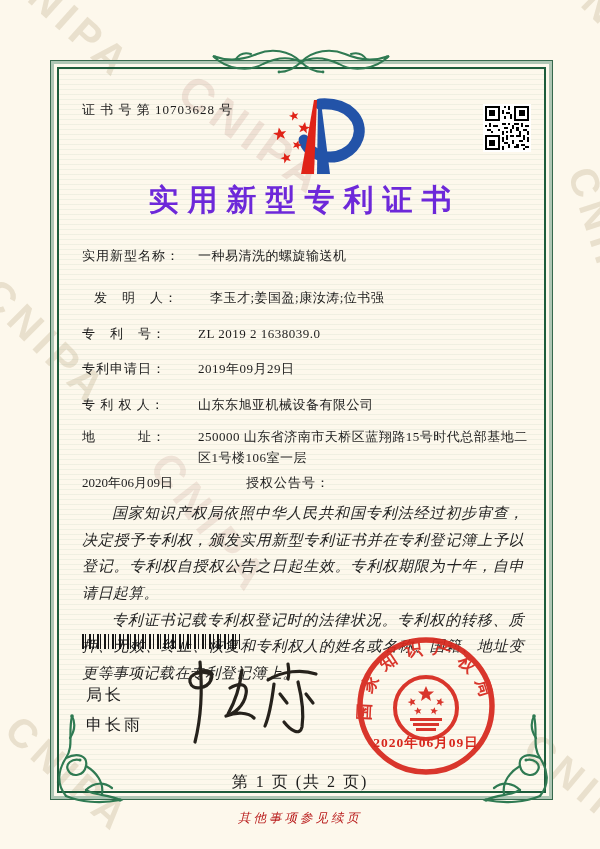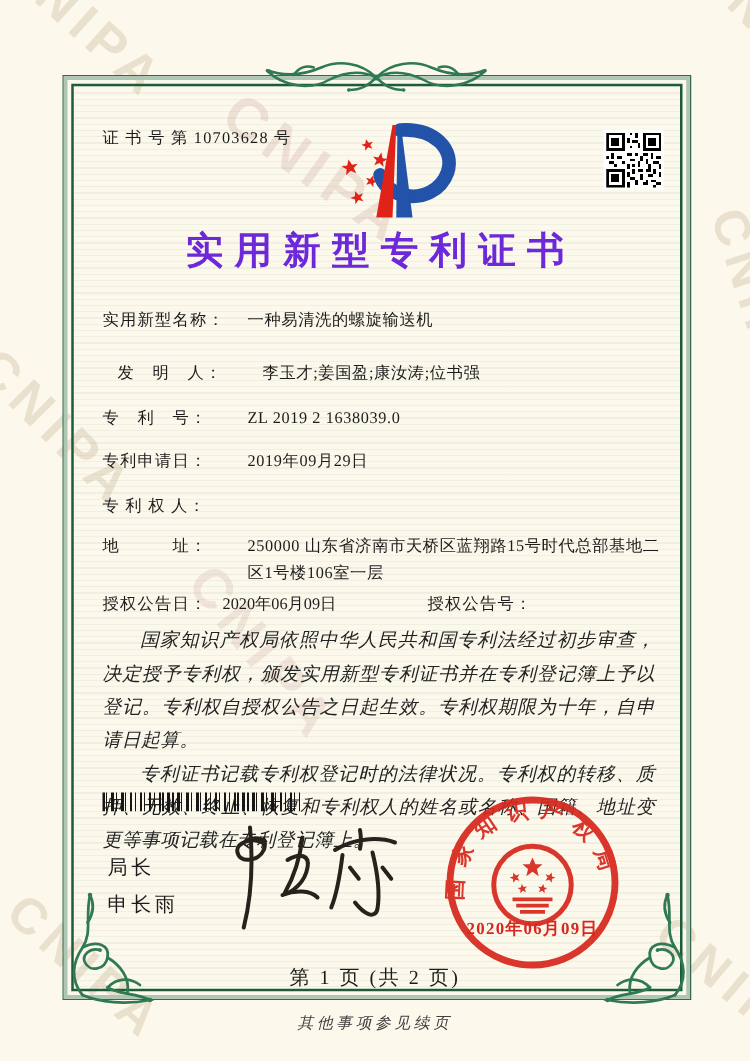--- a/index.html
+++ b/index.html
@@ -110,21 +110,21 @@
   }
 
   
   .page-no {
     position:absolute; left:0; top:772px; width:100%;
     text-align:center; font-size:16px; letter-spacing:2px;
   }
   .footer-note {
     position:absolute; left:0; top:810px; width:100%;
     text-align:center; font-size:12.5px; letter-spacing:3px;
-    font-style:italic; color:#404040;
+    font-style:italic; color:#b91c1c;
   }
 </style>
 </head>
 <body>
 
 <div class="page">
 
   <span class="wm wm1">CNIPA</span>
   <span class="wm wm2">CNIPA</span>
   <span class="wm wm3">CNIPA</span>
@@ -236,27 +236,27 @@
     <div class="frow r-no">
       <span class="flabel">专　利　号：</span>
       <span class="fvalue">ZL 2019 2 1638039.0</span>
     </div>
     <div class="frow r-appd">
       <span class="flabel">专利申请日：</span>
       <span class="fvalue">2019年09月29日</span>
     </div>
     <div class="frow r-owner">
       <span class="flabel">专 利 权 人：</span>
+      <span class="fvalue">山东东旭亚机械设备有限公司</span>
     </div>
     <div class="frow r-addr">
       <span class="flabel">地　　　址：</span>
       <span class="fvalue">250000 山东省济南市天桥区蓝翔路15号时代总部基地二区1号楼106室一层</span>
     </div>
     <div class="grant-row">
-      <span class="flabel">授权公告日：</span>
       <span class="g-date">2020年06月09日</span>
       <span class="flabel2">授权公告号：</span>
     </div>
   </div>
 
   <div class="legal">
     <p>国家知识产权局依照中华人民共和国专利法经过初步审查，决定授予专利权，颁发实用新型专利证书并在专利登记簿上予以登记。专利权自授权公告之日起生效。专利权期限为十年，自申请日起算。</p>
     <p>专利证书记载专利权登记时的法律状况。专利权的转移、质押、无效、终止、恢复和专利权人的姓名或名称、国籍、地址变更等事项记载在专利登记簿上。</p>
   </div>
 

